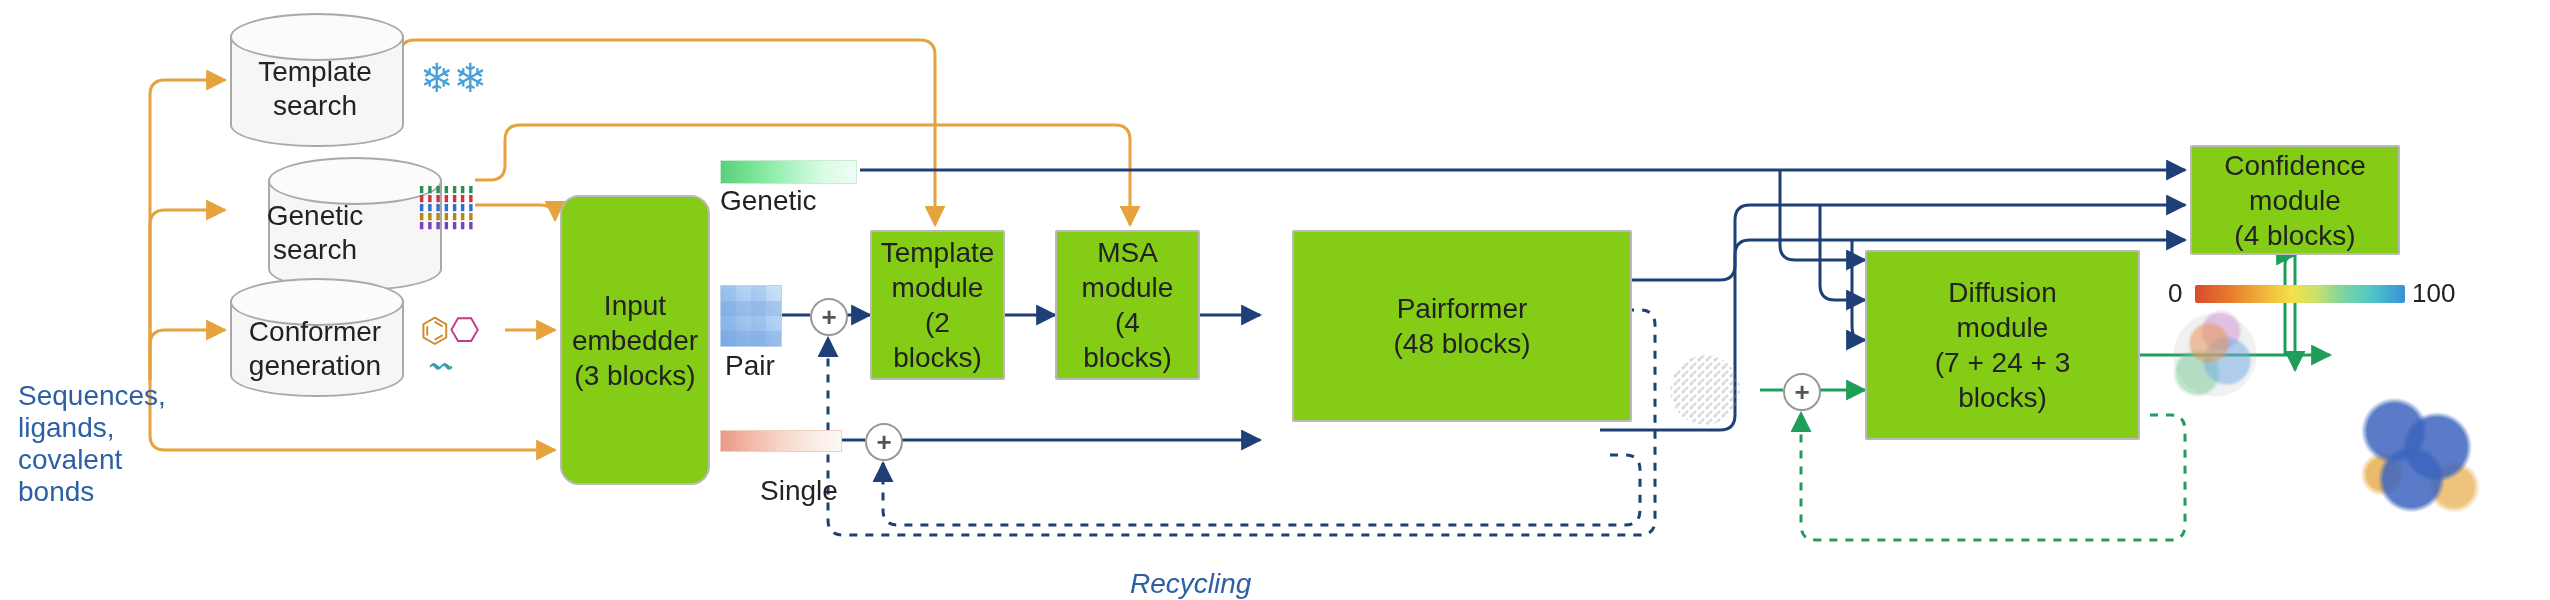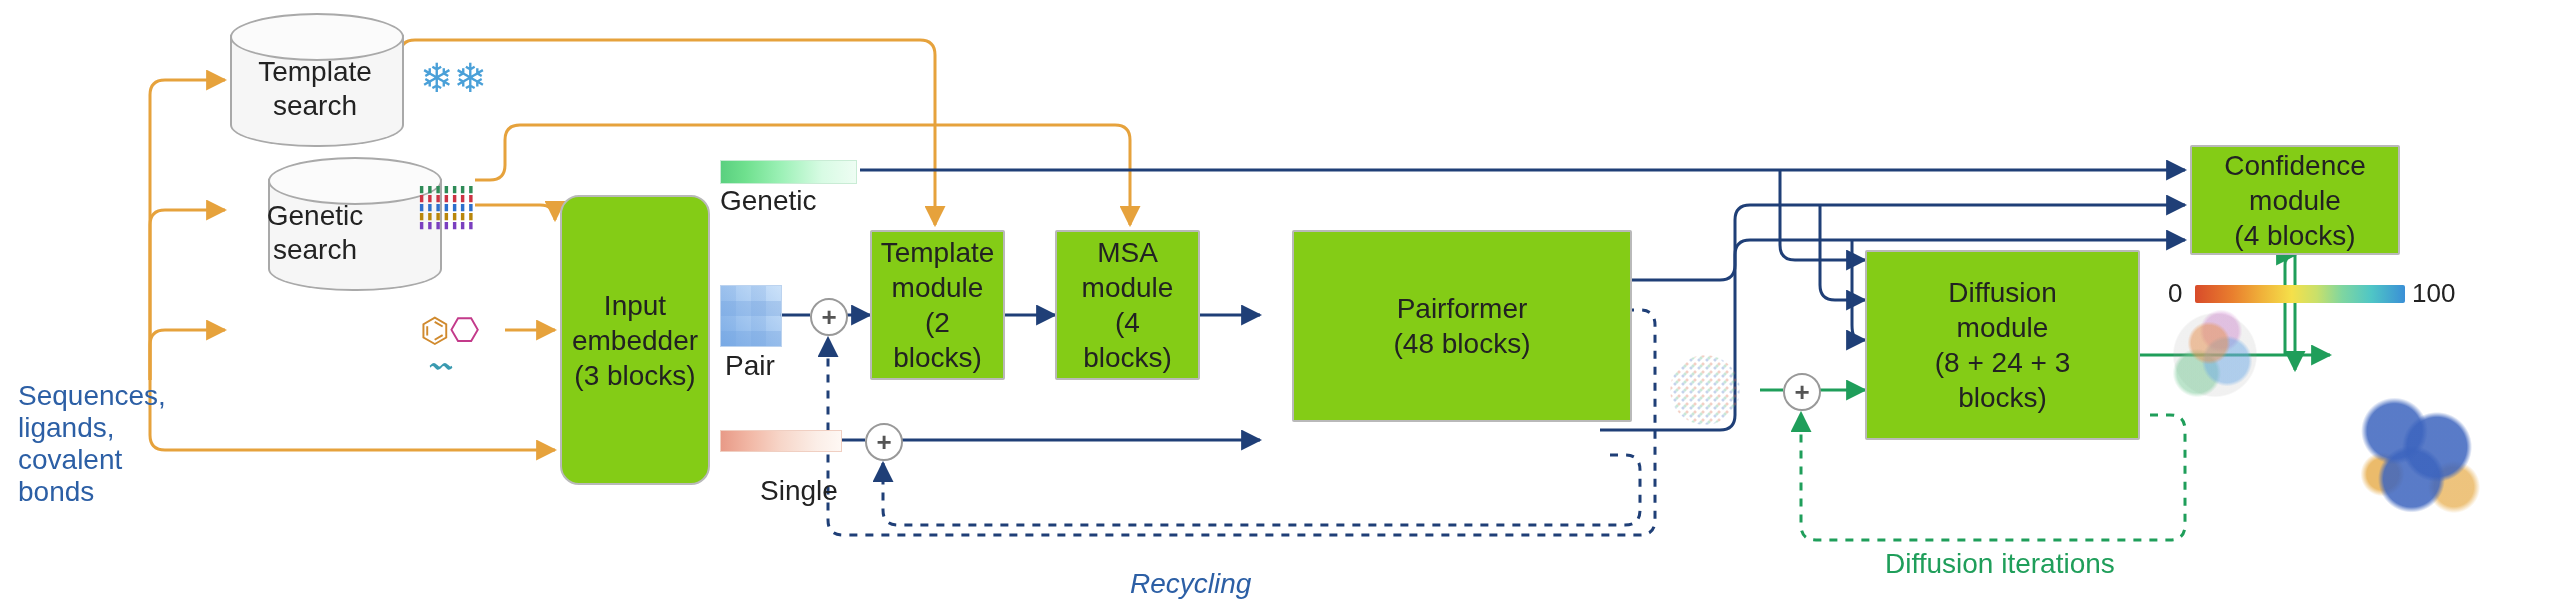--- a/index.html
+++ b/index.html
@@ -244,20 +244,27 @@
 search</div>
 </div>
 <div class="glyph" style="left:418px; top:185px; font-size:12px; line-height:9px; letter-spacing:1px; font-family:monospace;">
   <span style="color:#2e8b57">▮▮▮▮▮▮▮</span><br>
   <span style="color:#cc3344">▮▮▮▮▮▮▮</span><br>
   <span style="color:#2e6fcc">▮▮▮▮▮▮▮</span><br>
   <span style="color:#b8860b">▮▮▮▮▮▮▮</span><br>
   <span style="color:#7a3fbf">▮▮▮▮▮▮▮</span>
 </div>
 
+<div class="cyl" style="left:230px; top:300px;">
+  <div class="body" style="height:95px;">
+        <div class="lid"></div>
+      </div>
+  <div style="position:absolute; top:15px; left:0; width:170px; white-space:pre-line;">Conformer
+generation</div>
+</div>
 <div class="glyph" style="left:420px; top:310px; font-size:34px;">
   <span style="color:#d08a2e">⌬</span><span style="color:#c33a8a">⎔</span><br>
   <span style="color:#3a9ab0; font-size:22px; position:relative; top:-8px; left:10px;">〰︎</span>
 </div>
 
 <div class="box" style="left:560px; top:195px; width:150px; height:290px; white-space:pre-line;border-radius:19px;">Input
 embedder
 (3 blocks)</div>
 
 <div class="inputs-strip" style="left:720px; top:160px; width:135px;"></div>
@@ -281,30 +288,29 @@
 (4 blocks)</div>
 
 <div class="box" style="left:1292px; top:230px; width:340px; height:192px; white-space:pre-line;">Pairformer
 (48 blocks)</div>
 
 <div class="noise" style="left:1655px; top:340px;"></div>
 <div class="plus" style="left:1783px; top:373px;">+</div>
 
 <div class="box" style="left:1865px; top:250px; width:275px; height:190px; white-space:pre-line;">Diffusion
 module
-(8 + 24 + 3 blocks)</div>
+(7 + 24 + 3 blocks)</div>
 
 <div class="blob" style="left:2155px; top:295px;"></div>
 
 <div class="box" style="left:2190px; top:145px; width:210px; height:110px; white-space:pre-line;">Confidence
 module
 (4 blocks)</div>
 
 <div class="label small" style="left:2168px; top:278px;">0</div>
 <div class="gradbar" style="left:2195px; top:285px;"></div>
 <div class="label small" style="left:2412px; top:278px;">100</div>
 
 <div class="protein" style="left:2335px; top:375px;"></div>
 
 <div class="label blue" style="left:1130px; top:548px;font-style:italic;">Recycling</div>
-<div class="label green" style="left:1885px; top:548px;">Diffusion iterations</div>
 
 </div>
 
 </body></html>

